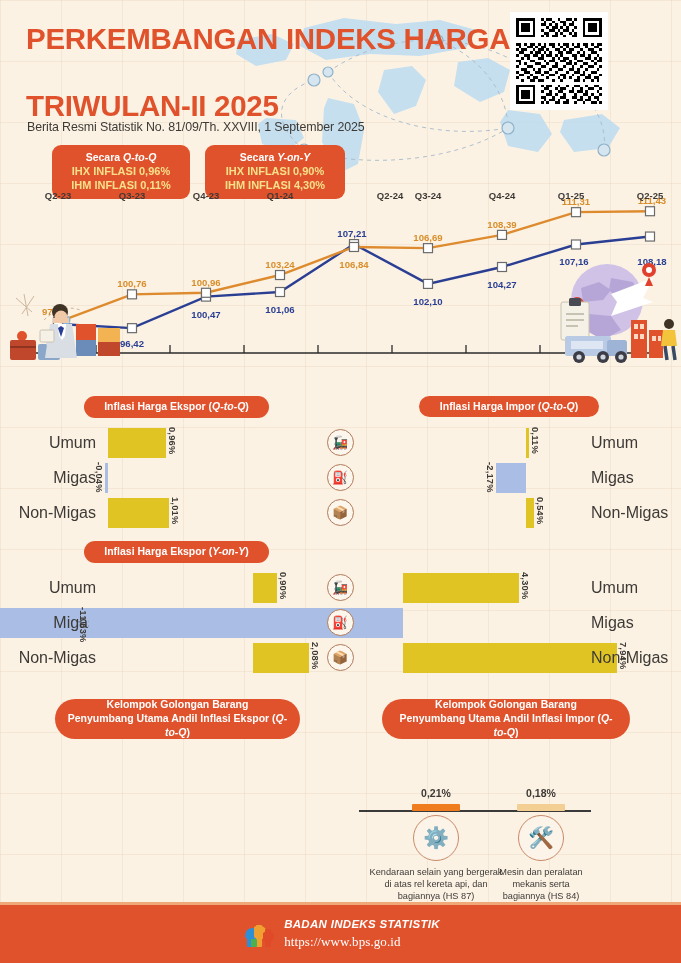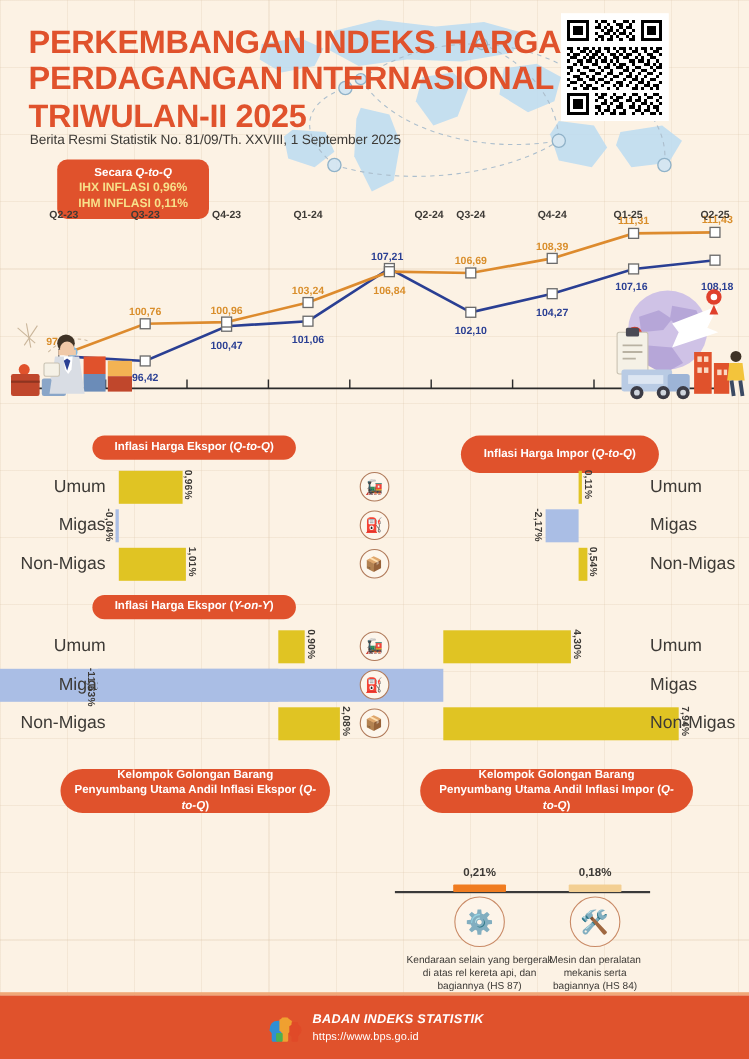--- a/index.html
+++ b/index.html
@@ -132,21 +132,21 @@
   }
 
   
   .footer {
     position:absolute; left:0; bottom:0; width:681px; height:58px;
     background:#e0522c; display:flex; align-items:center; justify-content:center;
   }
   .footer-inner { display:flex; align-items:center; gap:9px; }
   .footer-text { color:#fff; }
   .footer-text .ft1 { font-size:11.5px; font-weight:bold; font-style:italic; letter-spacing:.3px; }
-  .footer-text .ft2 { font-size:10px; letter-spacing:.1px; margin-top:4px; }
+  .footer-text .ft2 { font-size:13px; letter-spacing:.1px; margin-top:4px;font-family:Liberation Serif, serif; }
   .footer-rule { position:absolute; left:0; bottom:58px; width:681px; height:3px; background:#f0a878; }
 </style>
 </head>
 <body>
 
 <div class="page">
 
   <div class="header">
     <svg class="world-map" viewBox="0 0 420 190">
       <g fill="#bcdcf2">
@@ -174,21 +174,21 @@
           <circle cx="318" cy="68" r="5"></circle>
         <circle cx="300" cy="128" r="6"></circle>
           <circle cx="96" cy="150" r="6"></circle>
         <circle cx="396" cy="150" r="6"></circle>
           <circle cx="372" cy="104" r="5"></circle>
       </g>
     </svg>
 
     <h1 class="title">
       <span>PERKEMBANGAN INDEKS HARGA</span><br>
-      <span>PERDAGANGAN INTERNASIONAL</span><br>
+      <br>
       <span>TRIWULAN-II 2025</span>
     </h1>
     <div class="subtitle">Berita Resmi Statistik No. 81/09/Th. XXVIII, 1 September 2025</div>
 
     <div class="qr">
       <svg viewBox="0 0 33 33" shape-rendering="crispEdges">
         <rect width="33" height="33" fill="#fff"></rect>
         <g fill="#000">
           <path d="M1,1h7v7h-7z M2,2h5v5h-5z" fill-rule="evenodd"></path>
           <rect x="3" y="3" width="3" height="3"></rect>
@@ -424,20 +424,27 @@
   </div>
 
   <div class="badge" id="badge-qtoq">
     <div class="bline1">
       <span>Secara </span><em>Q-to-Q</em>
     </div>
     <div class="bline">IHX INFLASI 0,96%</div>
     <div class="bline">IHM INFLASI 0,11%</div>
   </div>
 
+  <div class="badge" id="badge-yony">
+    <div class="bline1">
+      <span>Secara </span><em>Y-on-Y</em>
+    </div>
+    <div class="bline">IHX INFLASI 0,90%</div>
+    <div class="bline">IHM INFLASI 4,30%</div>
+  </div>
 
   <div class="linechart">
     <svg id="lc-svg" width="681" height="205">
         <path d="M25,178 H660" stroke="#2b2b2b" stroke-width="1.6"></path>
         <path d="M22,178 V170" stroke="#2b2b2b" stroke-width="1.3"></path>
         <path d="M96,178 V170" stroke="#2b2b2b" stroke-width="1.3"></path>
         <path d="M170,178 V170" stroke="#2b2b2b" stroke-width="1.3"></path>
         <path d="M244,178 V170" stroke="#2b2b2b" stroke-width="1.3"></path>
         <path d="M318,178 V170" stroke="#2b2b2b" stroke-width="1.3"></path>
         <path d="M392,178 V170" stroke="#2b2b2b" stroke-width="1.3"></path>
@@ -574,21 +581,21 @@
     <g>
       <circle cx="166" cy="66" r="5" fill="#3f3326"></circle>
       <path d="M160,72 h12 l2,16 h-16z" fill="#f3c43b"></path>
       <path d="M162,88 l2,14 M170,88 l2,14" stroke="#3b4a63" stroke-width="3.5" fill="none"></path>
     </g>
   </svg>
 
   <div class="pill" id="pill-ekspor-q" style="left:84px; top:396px; width:185px; height:22px;">
     <span><span>Inflasi Harga Ekspor (</span><em>Q-to-Q</em><span>)</span></span>
   </div>
-  <div class="pill" id="pill-impor-q" style="left:419px; top:396px; width:180px; height:34px;">
+  <div class="pill" id="pill-impor-q" style="left:419px; top:396px; width:180px; height:21px;">
     <span><span>Inflasi Harga Impor (</span><em>Q-to-Q</em><span>)</span></span>
   </div>
   <div class="pill" id="pill-ekspor-y" style="left:84px; top:541px; width:185px; height:22px;">
     <span><span>Inflasi Harga Ekspor (</span><em>Y-on-Y</em><span>)</span></span>
   </div>
 
   <div id="panel-ekspor-qtoq" class="barpanel" style="left:0; top:420px; width:340px; height:110px;">
       <div class="bar-row" style="left: 0px; top: 8px; width: 340px;">
         <div class="bar-rect bar-pos" style="left: 108px; width: 57.6px;"></div>
         <div class="bar-val" style="left: 166.6px;">0,96%</div>

